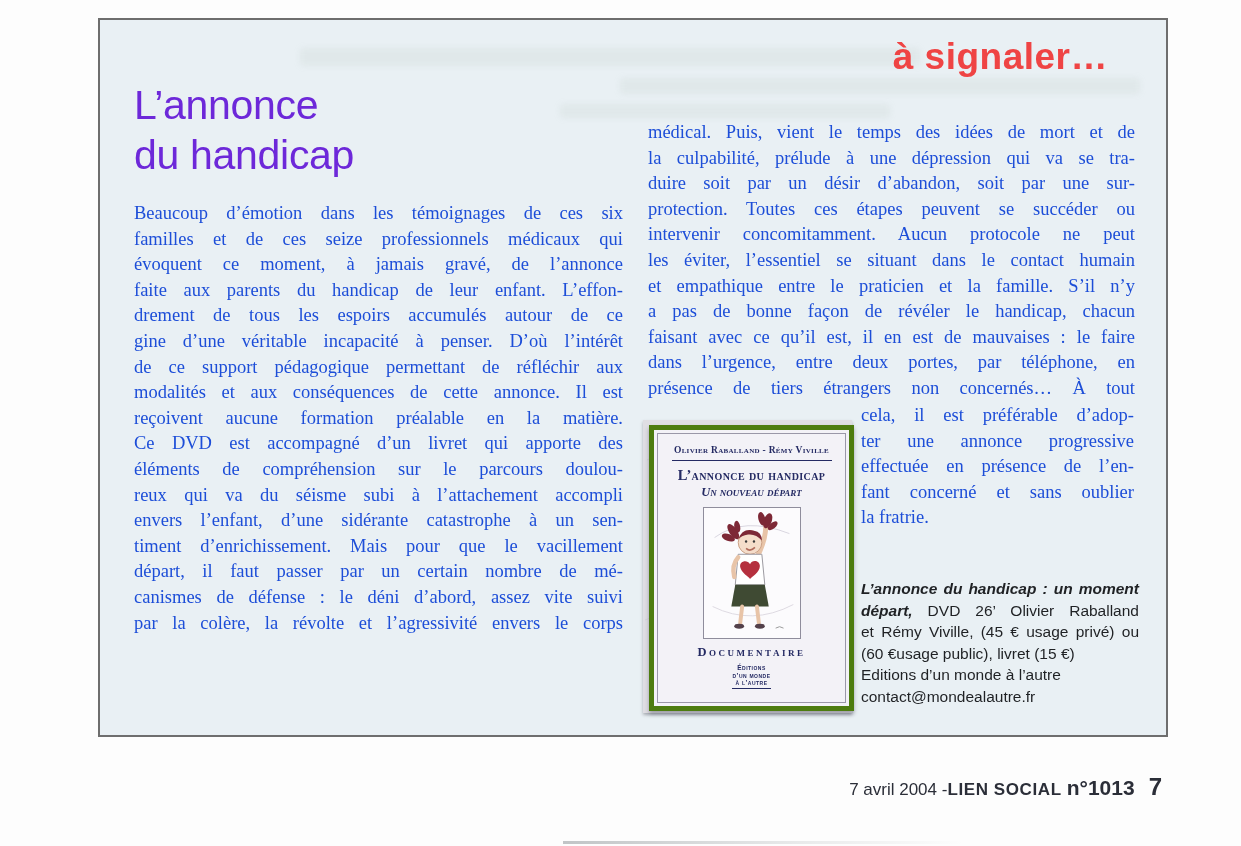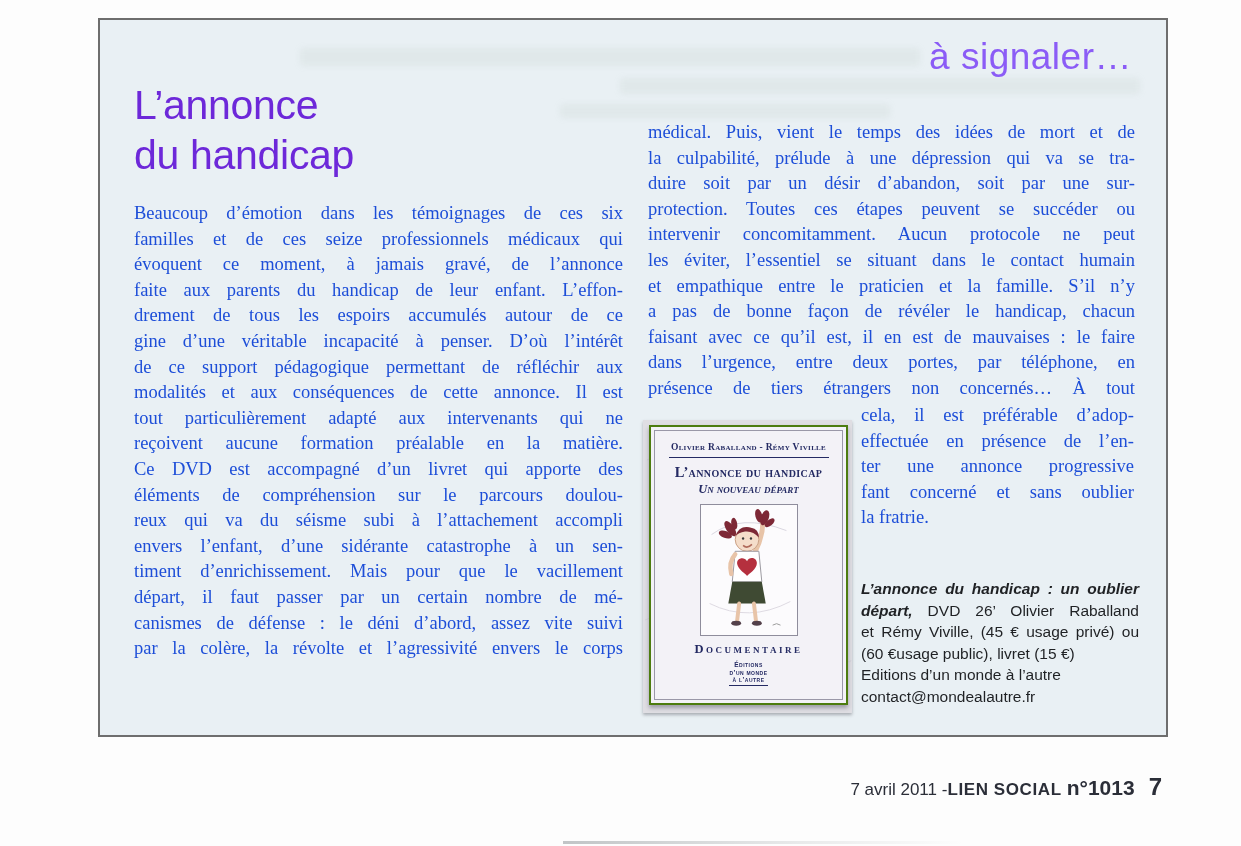--- a/index.html
+++ b/index.html
@@ -4,40 +4,40 @@
 <style>
   html,body{margin:0;padding:0;background:#ffffff;}
   #screen{position:relative;width:1241px;height:846px;background:#fdfdfd;overflow:hidden;
           font-family:"Liberation Sans",sans-serif;}
   
   .page-box{position:absolute;left:98px;top:18px;width:1066px;height:715px;
             background:#e9f0f4;border:2px solid #6e6e6e;}
   
   .bleed{position:absolute;background:rgba(150,165,150,0.10);filter:blur(3px);border-radius:4px;}
   
-  .signaler{position:absolute;left:700px;top:36px;width:432px;text-align:right;
-            font-size:37px;font-weight:400;color:#8b5cf6;letter-spacing:0.5px;}
+  .signaler{position:absolute;left:676px;top:36px;width:432px;text-align:right;
+            font-size:37px;font-weight:700;color:#ef4444;letter-spacing:0.5px;}
   
   .article-title{position:absolute;left:134px;top:80px;width:420px;
                  font-size:41px;line-height:50px;font-weight:500;color:#6d28d9;letter-spacing:-0.3px;}
   
   .col{position:absolute;font-family:"Liberation Serif",serif;font-size:18.5px;
        color:#1d4ed8;}
   .col .tline{line-height:25.6px;text-align:justify;text-align-last:justify;white-space:normal;
               text-justify:inter-word;}
   .col-left{left:134px;top:201px;width:489px;}
   .col-right-wide{left:648px;top:120px;width:487px;}
   .col-right-narrow{left:861px;top:403px;width:273px;}
   .col-right-narrow .tline:last-child{text-align-last:left;}
   
   .dvd-block{position:absolute;left:643px;top:420px;width:209px;height:293px;
              background:#dfdee3;box-shadow:0 2px 3px rgba(90,90,100,0.45);}
   .dvd-sketch{position:absolute;inset:0;opacity:0.5;}
   .dvd-cover{position:absolute;left:6px;top:5px;width:195px;height:276px;background:#f3f2f7;
-             border:2px solid #4d7c0f;box-shadow:0 3px 4px rgba(40,40,60,0.35);}
+             border:5px solid #4d7c0f;box-shadow:0 3px 4px rgba(40,40,60,0.35);}
   .dvd-inner{position:absolute;inset:3px;border:1px solid #9a98a8;text-align:center;
              color:#242a63;overflow:hidden;}
   .dvd-authors{margin-top:11px;font-family:"Liberation Serif",serif;font-variant:small-caps;
                font-weight:bold;font-size:9.5px;letter-spacing:0.3px;}
   .dvd-rule{width:160px;height:1px;background:#242a63;margin:5px auto 6px auto;}
   .dvd-title{font-family:"Liberation Serif",serif;font-variant:small-caps;font-weight:bold;
              font-size:14.5px;letter-spacing:0.4px;}
   .dvd-subtitle{font-family:"Liberation Serif",serif;font-variant:small-caps;font-weight:bold;
                 font-style:italic;font-size:12.5px;margin-top:1px;}
   .dvd-art{width:96px;height:130px;margin:7px auto 6px auto;background:#fcfbfd;
@@ -83,21 +83,20 @@
 
   <div class="col col-left">
       <div class="tline">Beaucoup d’émotion dans les témoignages de ces six</div>
       <div class="tline">familles et de ces seize professionnels médicaux qui</div>
       <div class="tline">évoquent ce moment, à jamais gravé, de l’annonce</div>
       <div class="tline">faite aux parents du handicap de leur enfant. L’effon-</div>
       <div class="tline">drement de tous les espoirs accumulés autour de ce</div>
       <div class="tline">gine d’une véritable incapacité à penser. D’où l’intérêt</div>
       <div class="tline">de ce support pédagogique permettant de réfléchir aux</div>
       <div class="tline">modalités et aux conséquences de cette annonce. Il est</div>
-      <div class="tline">tout particulièrement adapté aux intervenants qui ne</div>
       <div class="tline">reçoivent aucune formation préalable en la matière.</div>
       <div class="tline">Ce DVD est accompagné d’un livret qui apporte des</div>
       <div class="tline">éléments de compréhension sur le parcours doulou-</div>
       <div class="tline">reux qui va du séisme subi à l’attachement accompli</div>
       <div class="tline">envers l’enfant, d’une sidérante catastrophe à un sen-</div>
       <div class="tline">timent d’enrichissement. Mais pour que le vacillement</div>
       <div class="tline">départ, il faut passer par un certain nombre de mé-</div>
       <div class="tline">canismes de défense : le déni d’abord, assez vite suivi</div>
       <div class="tline">par la colère, la révolte et l’agressivité envers le corps</div>
     </div>
@@ -111,22 +110,22 @@
       <div class="tline">les éviter, l’essentiel se situant dans le contact humain</div>
       <div class="tline">et empathique entre le praticien et la famille. S’il n’y</div>
       <div class="tline">a pas de bonne façon de révéler le handicap, chacun</div>
       <div class="tline">faisant avec ce qu’il est, il en est de mauvaises : le faire</div>
       <div class="tline">dans l’urgence, entre deux portes, par téléphone, en</div>
       <div class="tline">présence de tiers étrangers non concernés… À tout</div>
     </div>
 
   <div class="col col-right-narrow">
       <div class="tline">cela, il est préférable d’adop-</div>
+      <div class="tline">ter une annonce progressive</div>
       <div class="tline">effectuée en présence de l’en-</div>
-      <div class="tline">ter une annonce progressive</div>
       <div class="tline">fant concerné et sans oublier</div>
       <div class="tline">la fratrie.</div>
     </div>
 
   <div class="dvd-block">
     <svg class="dvd-sketch" width="209" height="293" viewBox="0 0 209 293">
       <path d="M4 40 Q60 10 120 30 T205 60" stroke="#c9c7d2" fill="none" stroke-width="1"></path>
       <path d="M2 200 Q70 170 140 210 T208 240" stroke="#cecbd6" fill="none" stroke-width="1"></path>
       <path d="M160 90 Q185 130 170 180" stroke="#cecbd6" fill="none" stroke-width="1"></path>
     </svg>
@@ -183,41 +182,41 @@
             <div>d’un monde</div>
             <div>à l’autre</div>
           </div>
         </div>
       </div>
     </div>
   </div>
 
   <div class="caption">
     <div class="cap-line just">
-      <span class="cap-bold">L’annonce du handicap : un oublier</span><span></span>
+      <span class="cap-bold">L’annonce du handicap : un moment</span><span></span>
     </div>
     <div class="cap-line just">
       <span class="cap-bold">départ,</span><span> DVD 26’ Olivier Raballand</span>
     </div>
     <div class="cap-line just">
       <span>et Rémy Viville, (45 € usage privé) ou</span>
     </div>
     <div class="cap-line">
       <span>(60 €usage public), livret (15 €)</span>
     </div>
     <div class="cap-line">
       <span>Editions d’un monde à l’autre</span>
     </div>
     <div class="cap-line">
       <span>contact@mondealautre.fr</span>
     </div>
   </div>
 
   <div class="footer">
-    <span class="f-date">7 avril 2011 - </span>
+    <span class="f-date">7 avril 2004 - </span>
     <span class="f-mag">LIEN SOCIAL</span>
     <span class="f-issue">n°1013</span>
     <span class="f-page">7</span>
   </div>
 
   <div class="scan-strip"></div>
 
 </div>
 
 </body></html>

